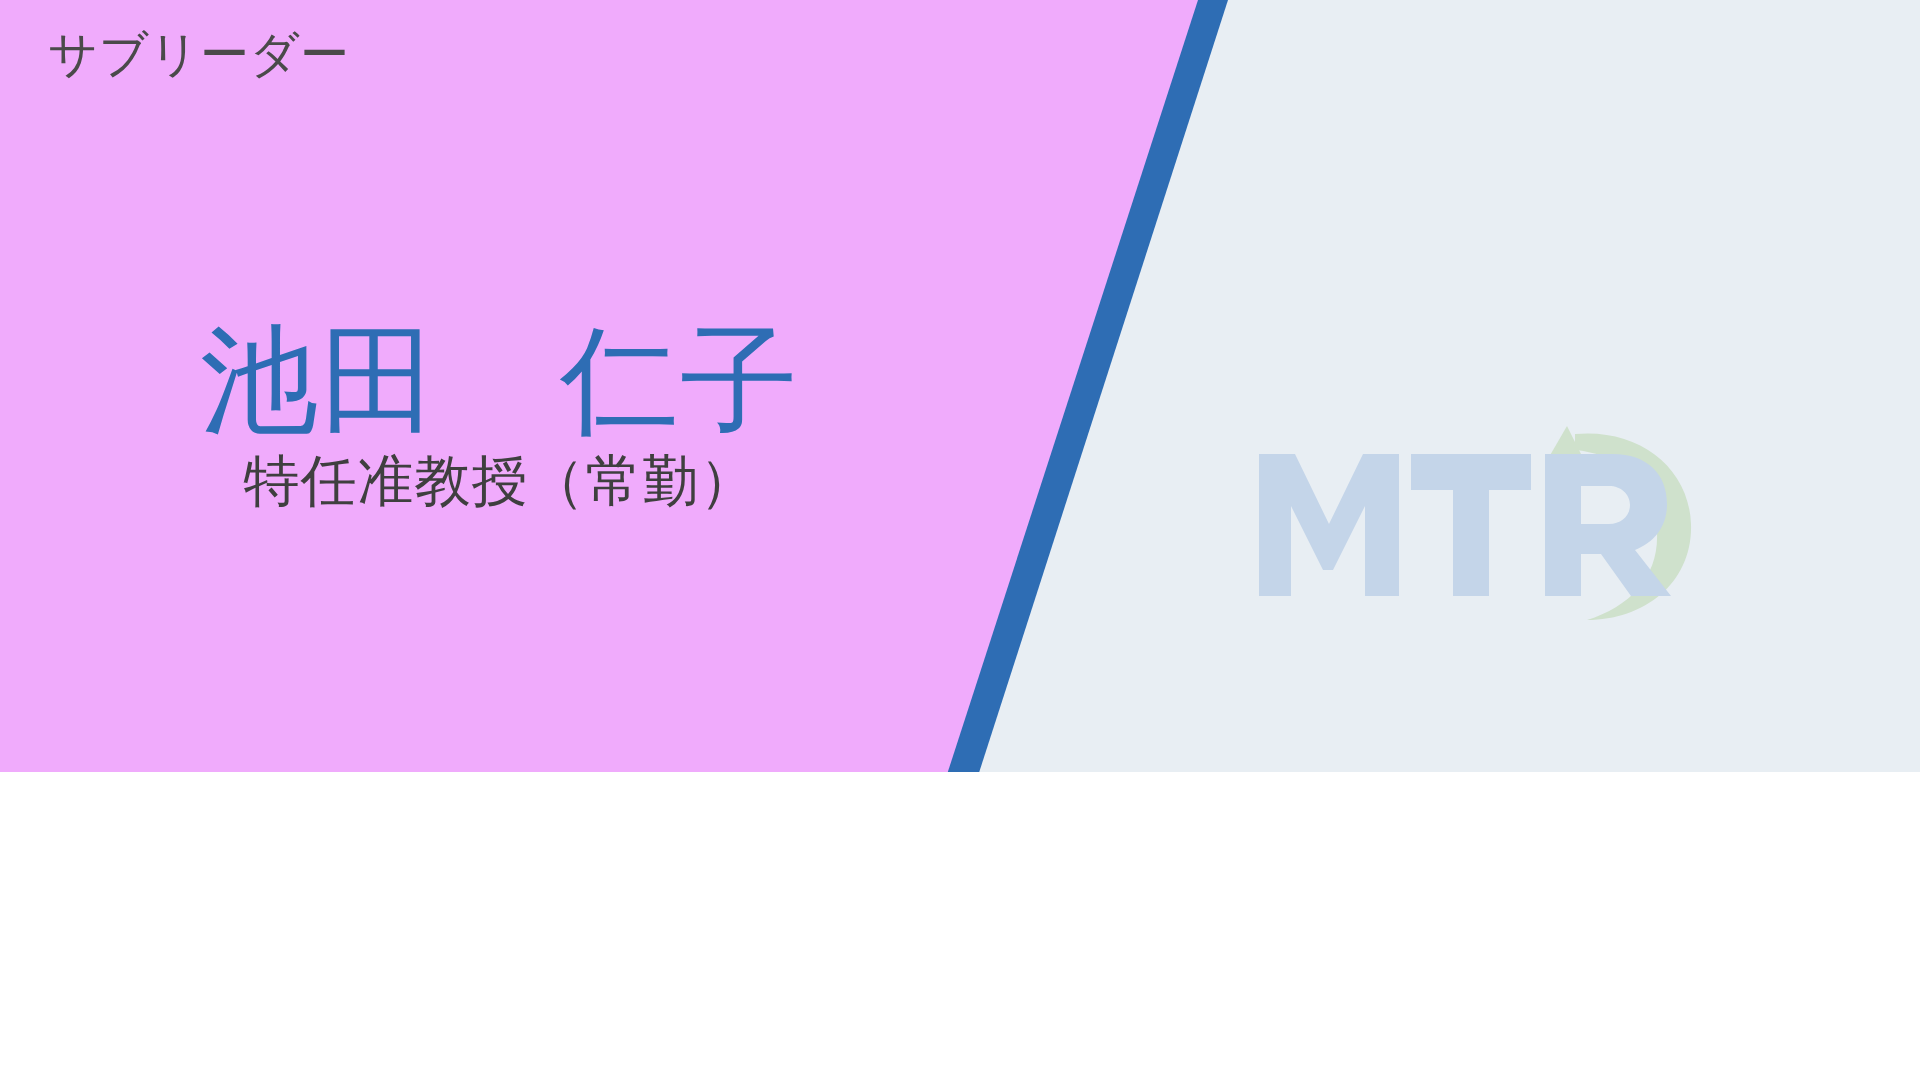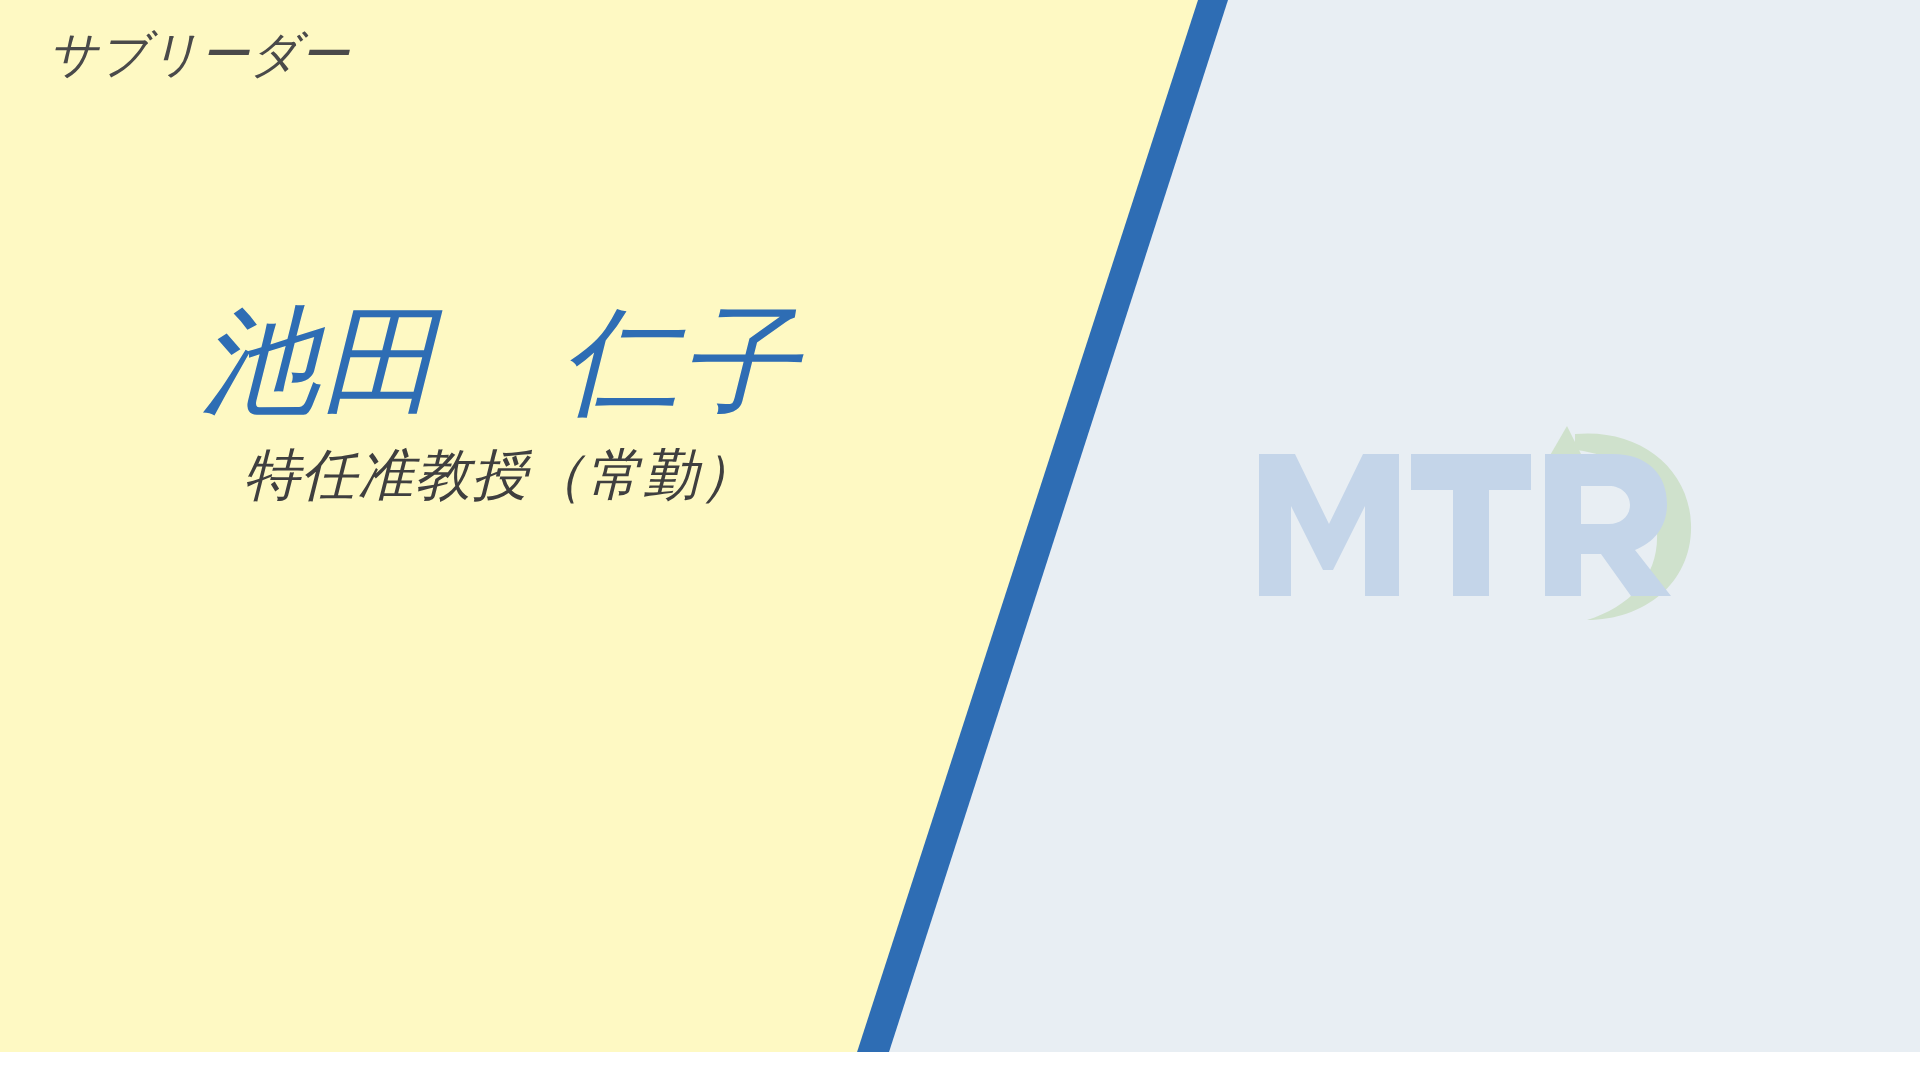--- a/index.html
+++ b/index.html
@@ -10,24 +10,23 @@
     width: 1920px;
     height: 1080px;
     background: #ffffff;
     font-family: "Liberation Sans", "DejaVu Sans", sans-serif;
     overflow: hidden;
   }
 
   .slide {
     position: relative;
     width: 1920px;
-    height: 1052px;
-    background: #fef9c3;
+    height: 772px;
+    background: #f0abfc;
     overflow: hidden;
-    font-style: italic;
   }
 
   
   .right-panel {
     position: absolute;
     top: 0;
     left: 0;
     width: 1920px;
     height: 1080px;
     pointer-events: none;
@@ -83,23 +82,24 @@
     width: 1000px;
     text-align: center;
   }
   .person-name {
     font-size: 118px;
     line-height: 1.05;
     font-weight: 400;
     color: #2e6db4;
     letter-spacing: 2px;
     white-space: nowrap;
+    margin-top: 19px;
   }
   .person-title {
-    margin-top: 17px;
+    margin-top: 4px;
     font-size: 56px;
     line-height: 1.2;
     font-weight: 400;
     color: #3f3f3f;
     letter-spacing: 1px;
     white-space: nowrap;
   }
 </style>
 </head>
 <body>

